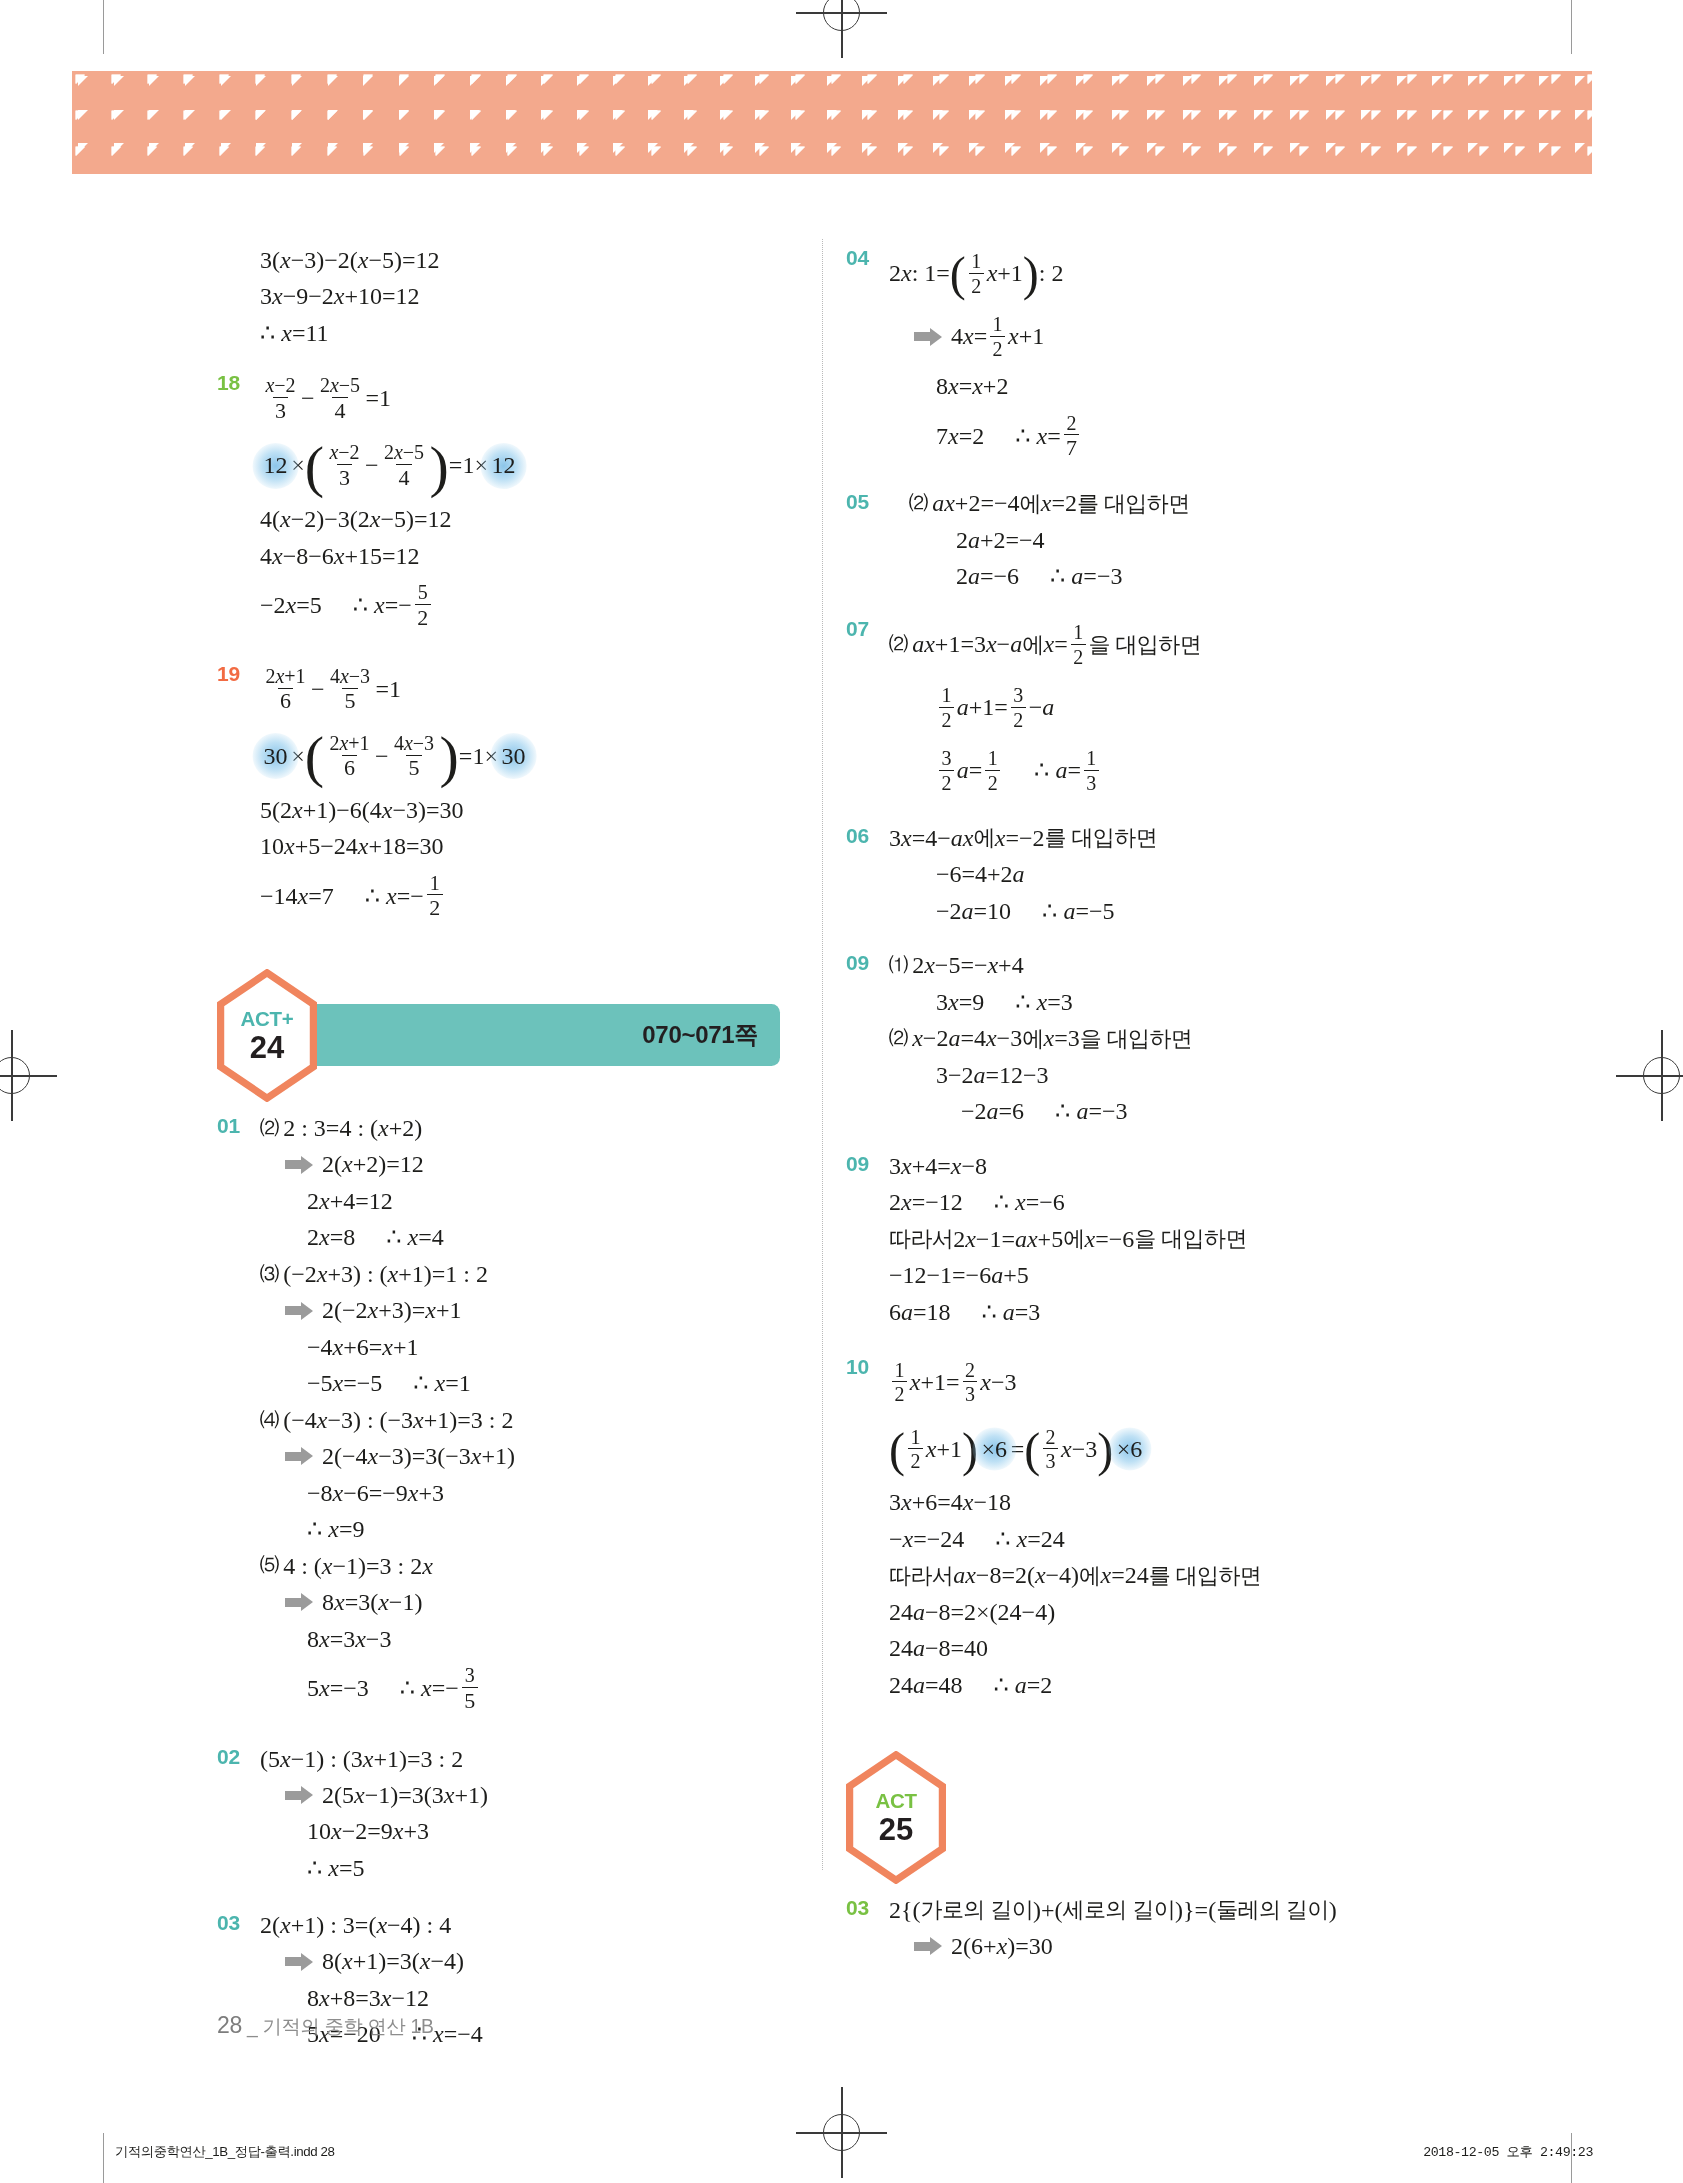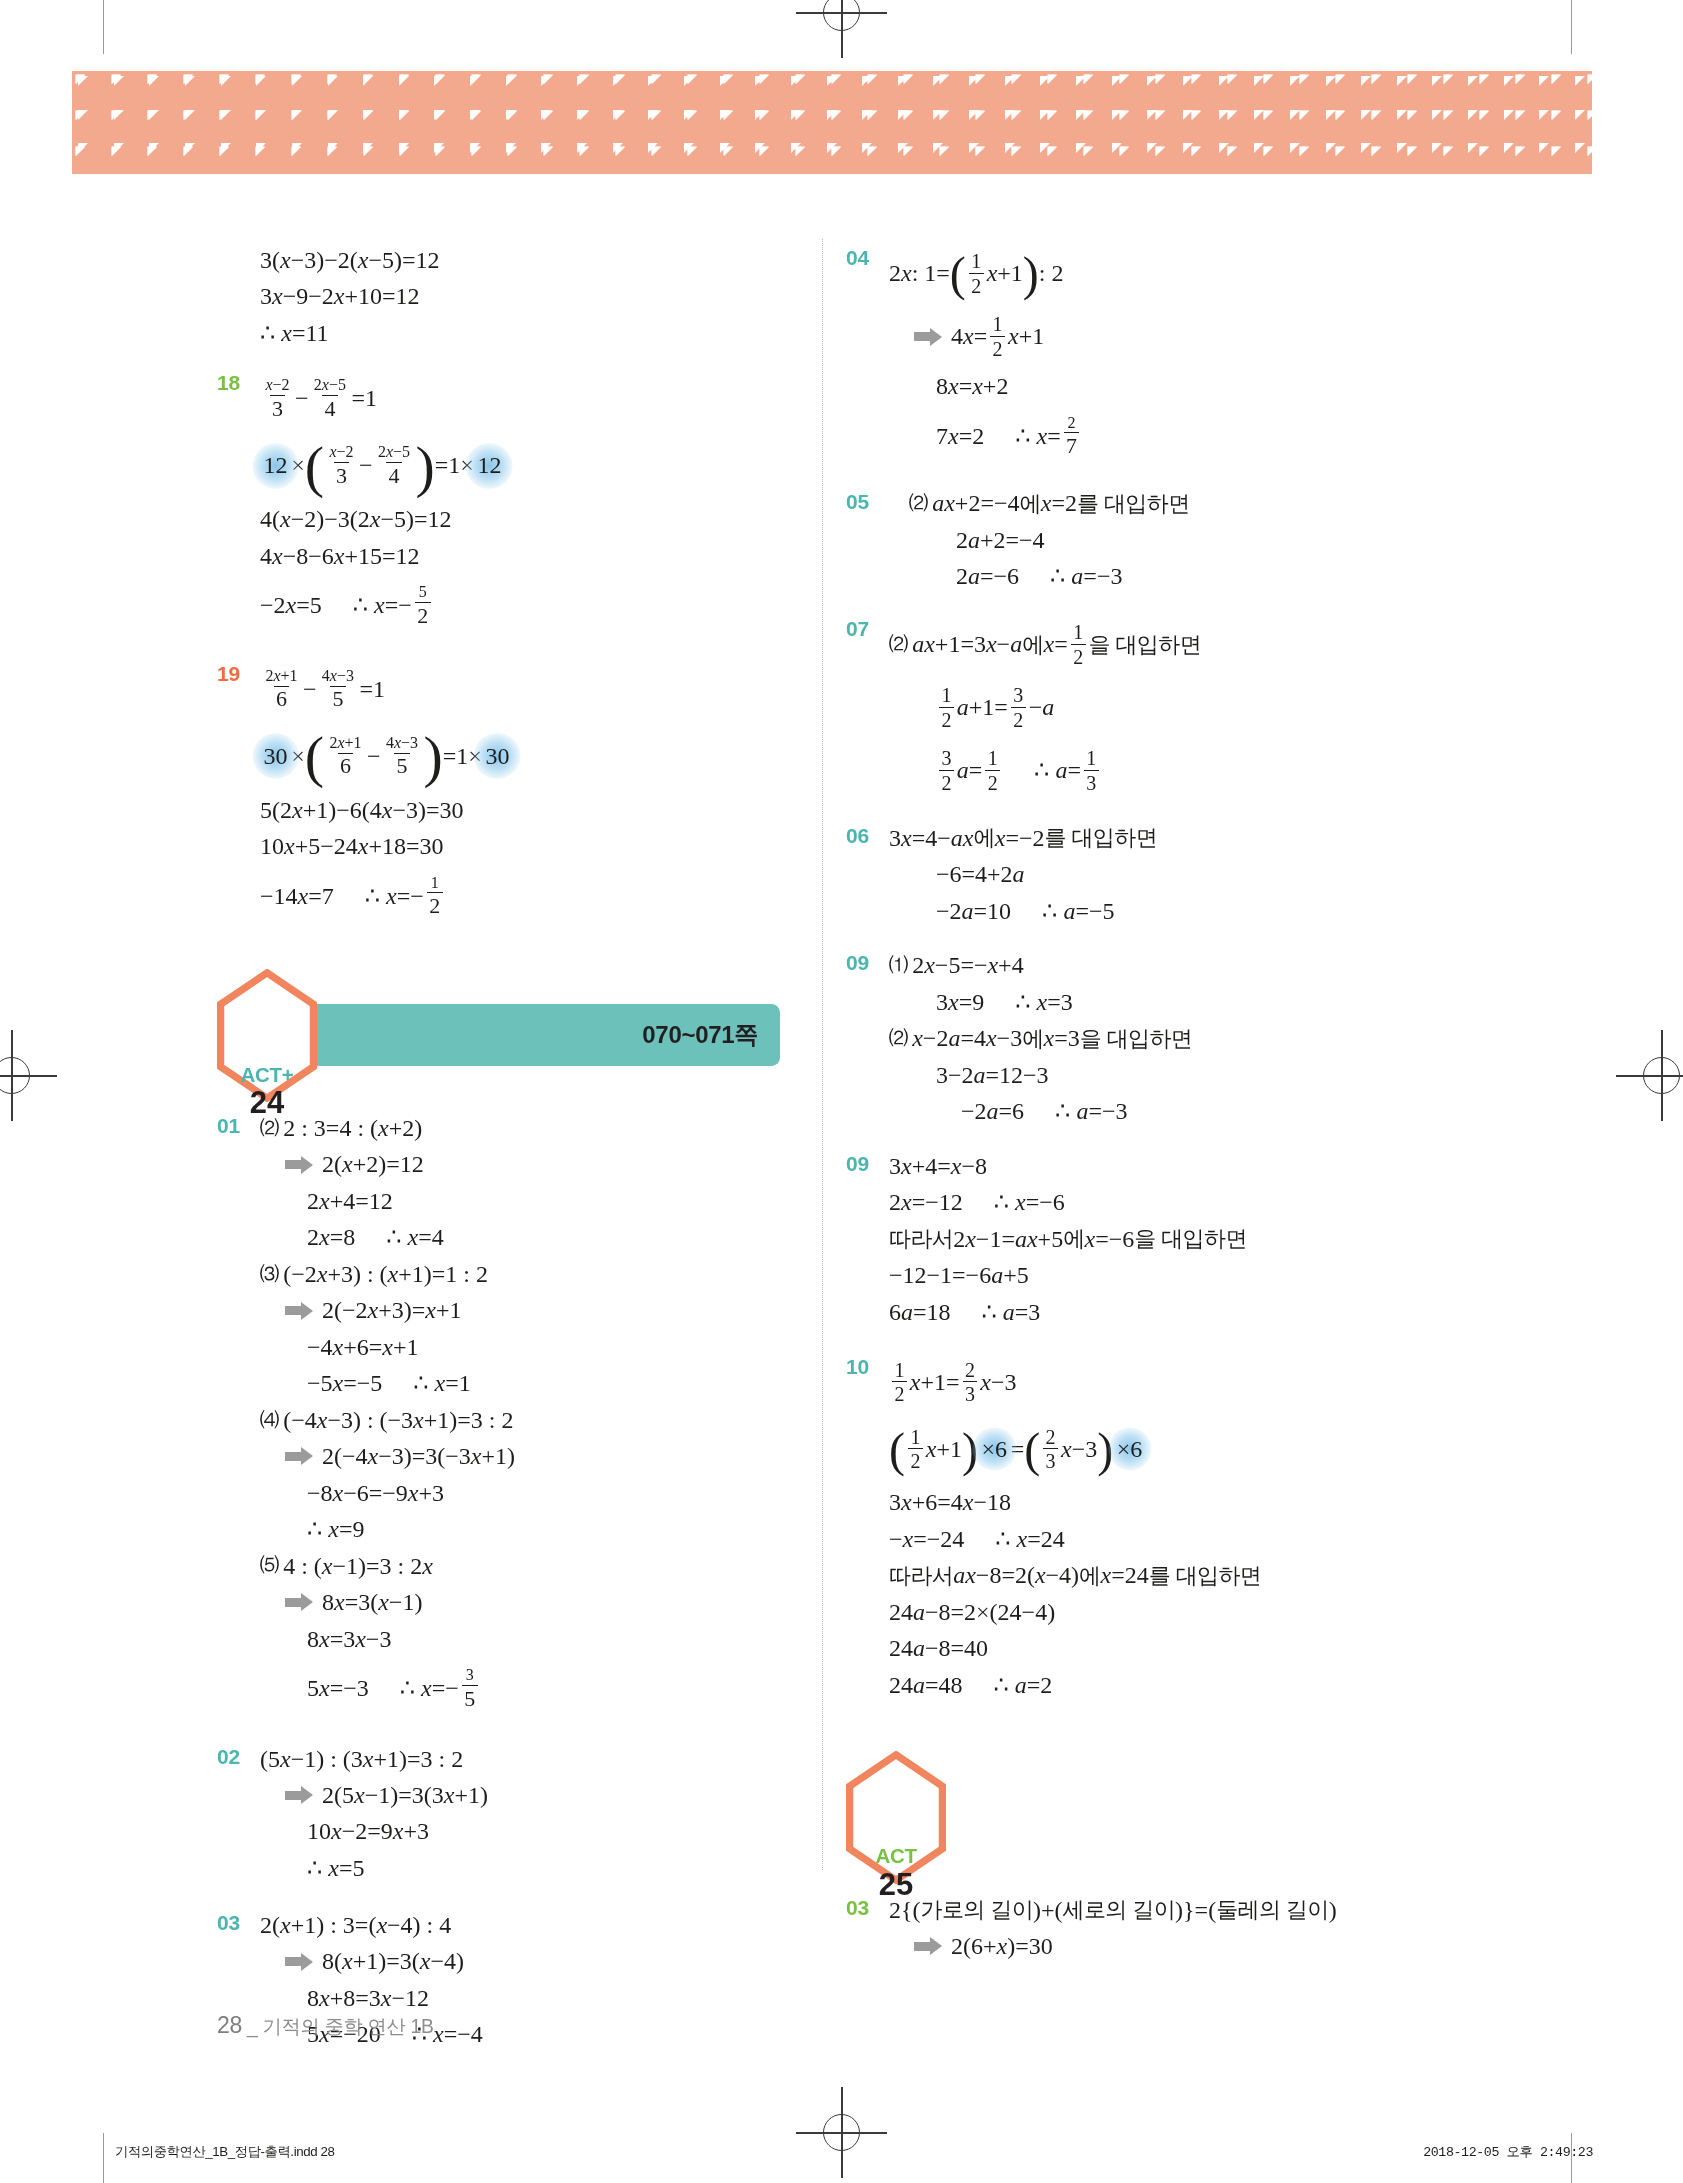--- a/index.html
+++ b/index.html
@@ -80,21 +80,21 @@
     content:"";position:absolute;left:0;top:4.8px;width:17px;height:8.5px;background:#9b9b9b;
   }
   .arrow::after{
     content:"";position:absolute;left:15.7px;top:0;width:0;height:0;
     border-left:12px solid #9b9b9b;border-top:9px solid transparent;border-bottom:9px solid transparent;
   }
 
   
   .frac{display:inline-flex;flex-direction:column;align-items:center;vertical-align:middle;
         margin:0 3px;position:relative;line-height:1;}
-  .frac .num{font-size:16px;padding:0 2.4px 1.8px 2.4px;}
+  .frac .num{font-size:20px;padding:0 2.4px 1.8px 2.4px;}
   .frac .den{font-size:22px;padding:1.8px 2.4px 0 2.4px;border-top:1.5px solid #1d1d1b;}
   .frac.sm .num,.frac.sm .den{font-size:20px;}
 
   
   .bigparen{font-size:58px;line-height:0.55;font-family:"Liberation Serif","DejaVu Serif",serif;
             display:inline-block;transform:translateY(1.2px);font-weight:300;}
   .bigparen.s{font-size:48px;}
 
   
   .glow{
@@ -115,22 +115,22 @@
     border-radius:8.5px;display:flex;align-items:center;justify-content:flex-end;
     padding-right:22px;box-sizing:border-box;
   }
   .actbar .pages{
     font-size:24px;font-weight:bold;color:#231f20;letter-spacing:-0.3px;
     font-family:"Liberation Sans","DejaVu Sans",sans-serif;
   }
   .hexwrap{position:absolute;left:0;top:-17px;width:100px;height:133px;z-index:2;}
   .hexwrap svg{display:block;}
   .hextext{
-    position:absolute;left:0;top:16px;width:100px;height:133px;
-    display:flex;flex-direction:column;align-items:center;justify-content:flex-end;
+    position:absolute;left:0;top:0;width:100px;height:133px;
+    display:flex;flex-direction:column;align-items:center;justify-content:center;
     pointer-events:none;
   }
   .hextext .act-label{font-size:20.5px;font-weight:bold;letter-spacing:-0.3px;line-height:1;margin-bottom:2.4px;}
   .hextext .act-num{font-size:31px;font-weight:bold;color:#231f20;line-height:1;}
 
   
   .pagefoot{
     position:absolute;left:217px;top:2012px;
     font-size:19.3px;color:#8d8d8d;letter-spacing:-0.3px;
     font-family:"Liberation Sans","DejaVu Sans",sans-serif;

